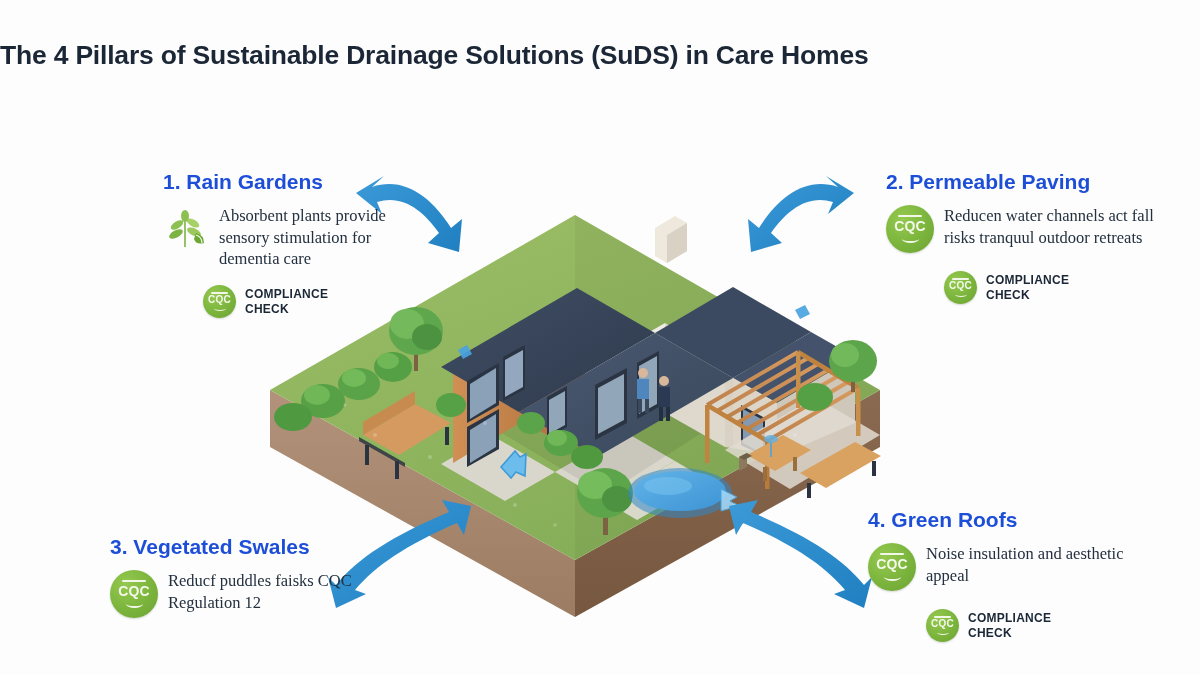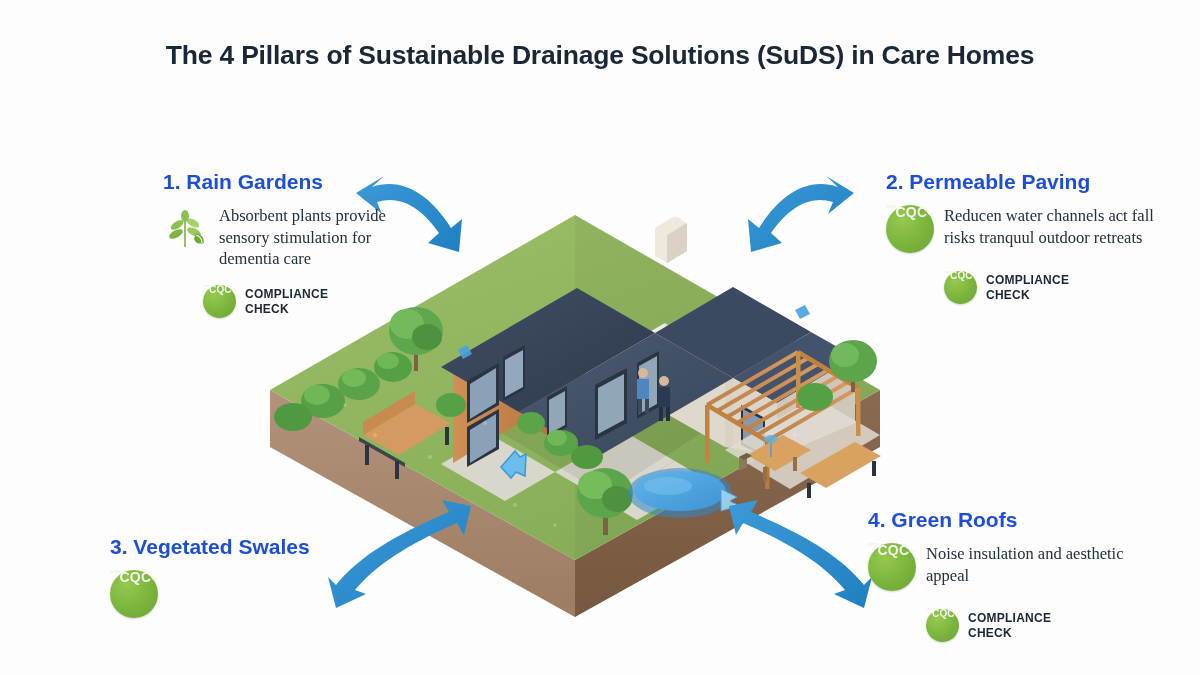--- a/index.html
+++ b/index.html
@@ -9,21 +9,20 @@
     background:#fdfdfd;
     font-family:"Liberation Sans", sans-serif;
     color:#1e2a38;
     position:relative;
   }
   #stage{position:absolute;inset:0;}
 
   
   .title{
     position:absolute;left:0;right:0;top:40px;
-    text-align:center;
     font-size:26.5px;font-weight:bold;
     letter-spacing:-0.2px;
     color:#1b2736;
     white-space:nowrap;
   }
 
   
   .scene{position:absolute;left:255px;top:105px;width:640px;height:510px;}
   .scene svg{display:block;width:100%;height:100%;overflow:visible;}
 
@@ -37,22 +36,22 @@
     font-size:16.5px;line-height:1.30;color:#23303f;
     font-weight:400;
     font-family:Liberation Serif, serif;
   }
   .body-row{display:flex;gap:10px;align-items:flex-start;}
 
   
   .cqc{
     border-radius:50%;
     background:radial-gradient(circle at 34% 30%, #95c94f 0%, #7bb43c 55%, #6ba233 100%);
-    display:inline-flex;flex-direction:row;
-    align-items:flex-start;justify-content:center;
+    display:inline-flex;flex-direction:column;
+    align-items:center;justify-content:center;
     flex:0 0 auto;position:relative;
     box-shadow:0 1px 2px rgba(0,0,0,.16);
   }
   .cqc .bar{
     background:#f2f7e9;border-radius:1px;
   }
   .cqc .txt{
     color:#f4f9ec;font-weight:bold;letter-spacing:.2px;line-height:1;
   }
   .cqc .smile{
@@ -429,20 +428,21 @@
   </div>
 
   <div class="pillar" id="p3">
     <div class="heading">3. Vegetated Swales</div>
     <div class="body-row" style="margin-top:12px;">
       <div class="cqc lg">
         <div class="bar"></div>
         <div class="txt">CQC</div>
         <div class="smile"></div>
       </div>
+      <div class="desc">Reducf puddles faisks CQC Regulation 12</div>
     </div>
   </div>
 
   <div class="pillar" id="p4">
     <div class="heading">4. Green Roofs</div>
     <div class="body-row" style="margin-top:12px;">
       <div class="cqc lg">
         <div class="bar"></div>
         <div class="txt">CQC</div>
         <div class="smile"></div>

